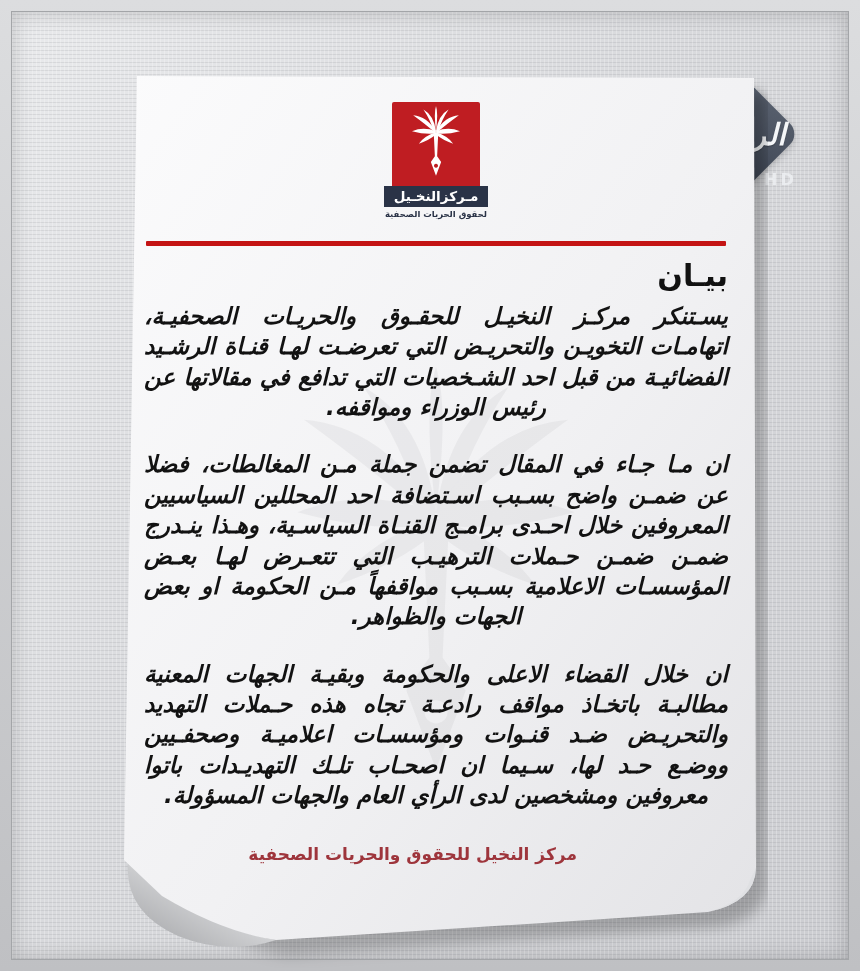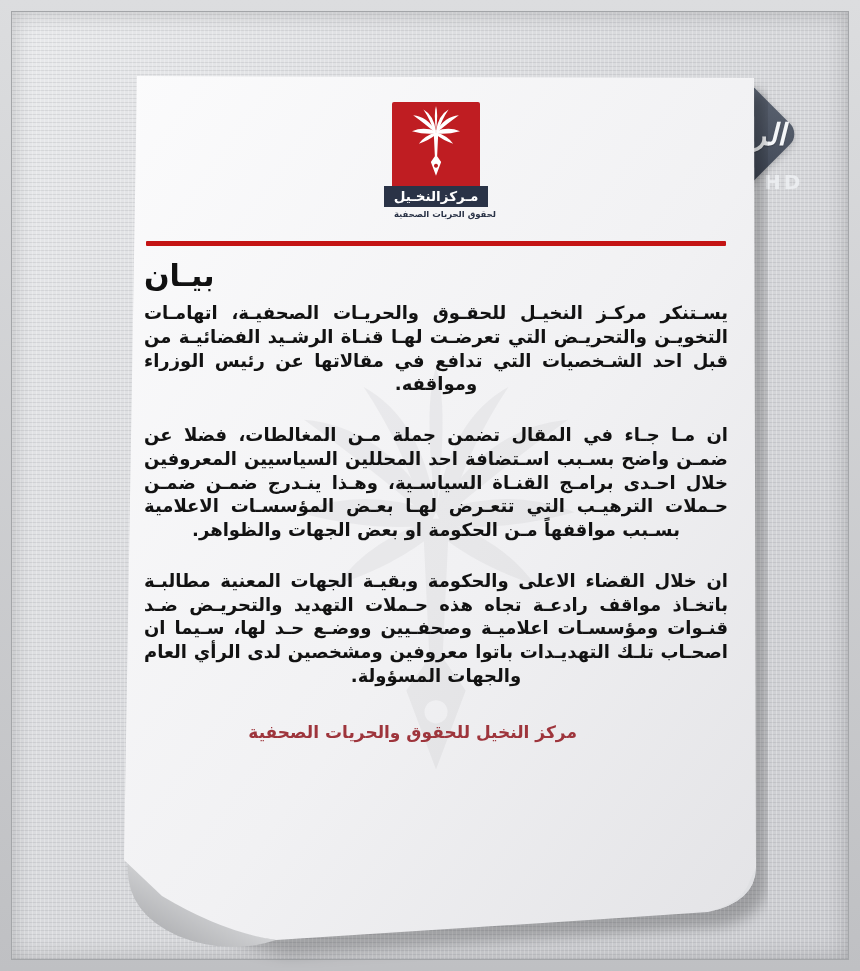--- a/index.html
+++ b/index.html
@@ -17,40 +17,40 @@
 
   
   .rasheed{position:absolute;top:66px;right:48px;width:112px;height:124px;}
   .diamond{position:absolute;left:16px;top:16px;width:80px;height:80px;border-radius:15px;
     transform:rotate(45deg);
     background:linear-gradient(160deg,#5a6270 0%,var(--diamond-slate,#49515f) 55%,#3b4250 100%);
     box-shadow:0 3px 8px rgba(0,0,0,.3);
     display:flex;align-items:center;justify-content:center;}
   .diamond span{transform:rotate(-45deg);color:#f4f6f8;font-size:30px;font-weight:bold;
     font-style:italic;letter-spacing:-1px;text-shadow:0 1px 1px rgba(0,0,0,.25);}
-  .hd{position:absolute;left:76px;top:92px;color:#f0f2f5;opacity:.8;font-size:20px;
+  .hd{position:absolute;left:76px;top:92px;color:#f0f2f5;opacity:.8;font-size:16px;
     font-weight:bold;letter-spacing:3px;}
 
   
   .paper{position:absolute;left:92px;top:56px;width:664px;height:900px;}
   .paper-shape{position:absolute;inset:0;width:100%;height:100%;}
   .paper-content{position:absolute;left:40px;top:10px;width:584px;direction:rtl;color:#141414;}
 
   .org-logo{width:120px;margin:24px auto 0;text-align:center;position:relative;}
   .logo-box{width:88px;height:86px;margin:0 auto;background:var(--logo-red,#bf1d22);
     display:flex;align-items:flex-start;justify-content:center;border-radius:2px;}
   .logo-box svg{width:62px;height:80px;color:#fff;margin-top:4px;}
   .logo-band{margin:-2px auto 0;width:104px;background:var(--navy,#2a3347);color:#fff;
     font-size:13.5px;font-weight:bold;padding:2px 2px 3px;letter-spacing:0;text-align:center;}
-  .logo-tag{color:var(--navy,#2a3347);font-size:8.5px;font-weight:bold;margin-top:2px;text-align:right;}
+  .logo-tag{color:var(--navy,#2a3347);font-size:8.5px;font-weight:bold;margin-top:2px;}
 
   .redline{height:5px;background:var(--accent-red,#c41414);margin:22px 2px 0;border-radius:1px;}
-  .title{text-align:left;font-size:30px;font-weight:bold;margin:12px 0 8px;color:#111;}
-  .para{font-size:18px;font-weight:bold;line-height:1.32;margin:0 0 27px;
-    text-align:justify;text-align-last:center;color:#121212;}
+  .title{text-align:right;font-size:30px;font-weight:bold;margin:12px 0 8px;color:#111;}
+  .para{font-size:23px;font-weight:bold;line-height:1.32;margin:0 0 27px;
+    text-align:justify;text-align-last:center;color:#121212;font-style:italic;}
 
   .signature{width:60%;margin:34px 24% 0 auto;text-align:center;}
   .sig-org{color:var(--signature-red,#9e353c);font-size:17px;font-weight:bold;}
 
   .watermark{position:absolute;top:295px;left:50%;transform:translateX(-50%);
     width:330px;height:470px;color:#3c3c40;opacity:.05;pointer-events:none;}
   .watermark svg{width:100%;height:100%;}
   .defs-holder{position:absolute;width:0;height:0;overflow:hidden;}
 </style>
 </head>

